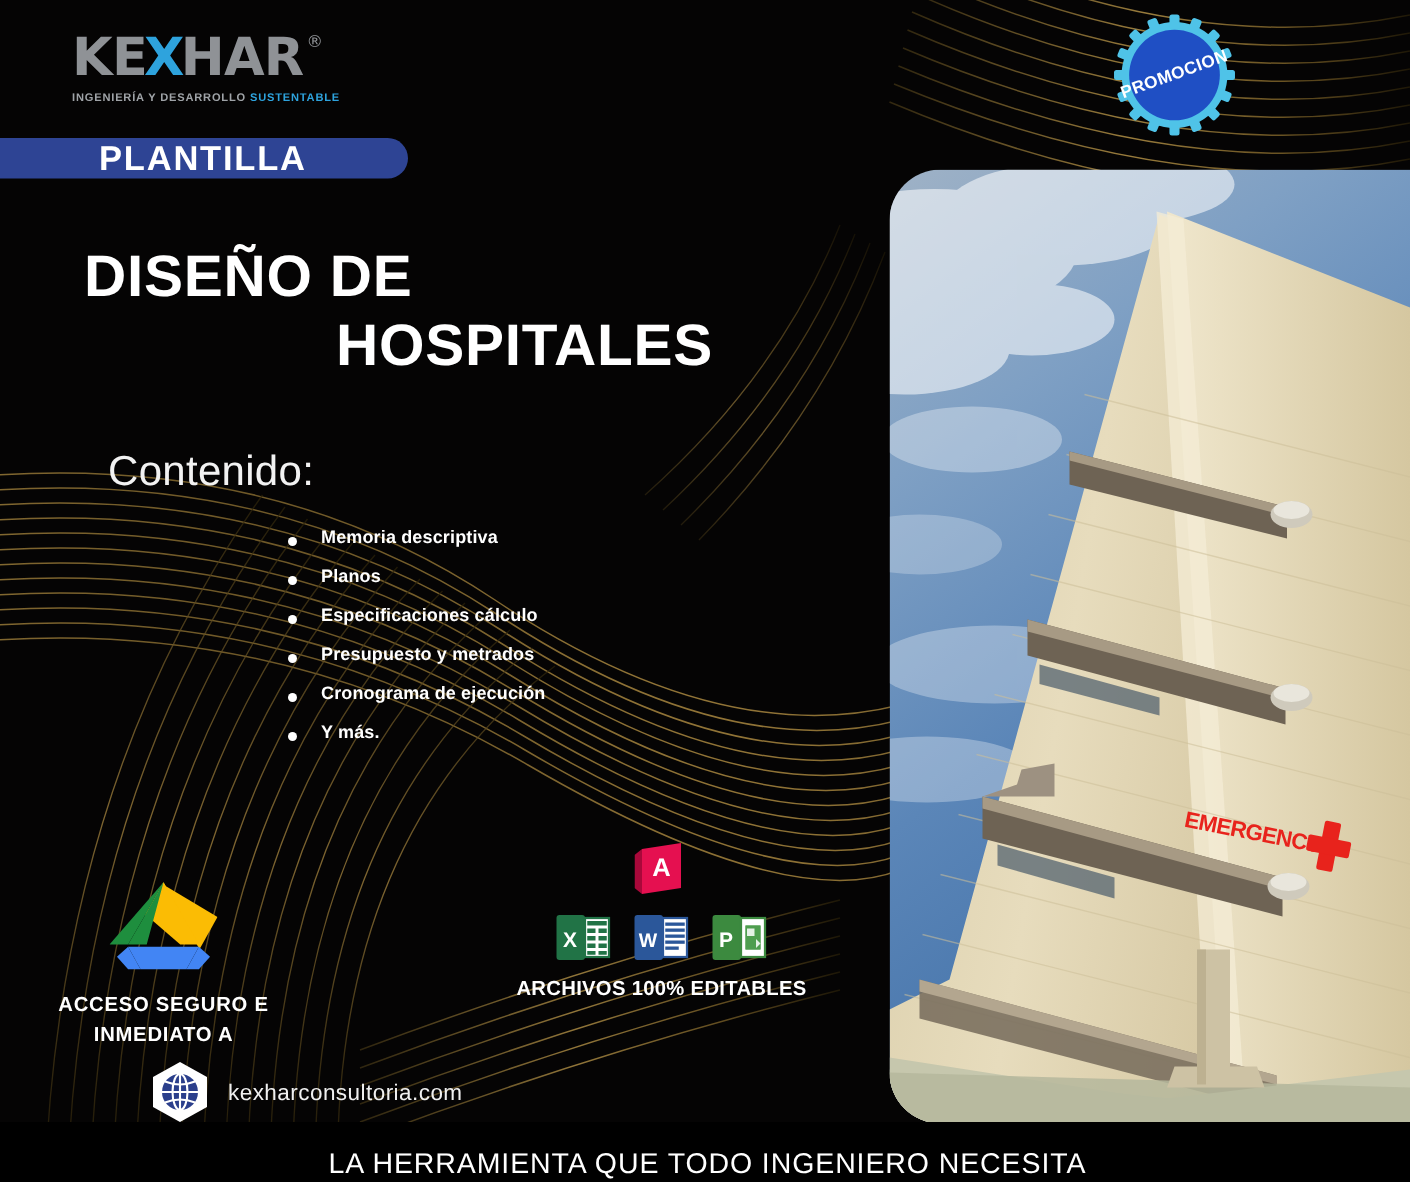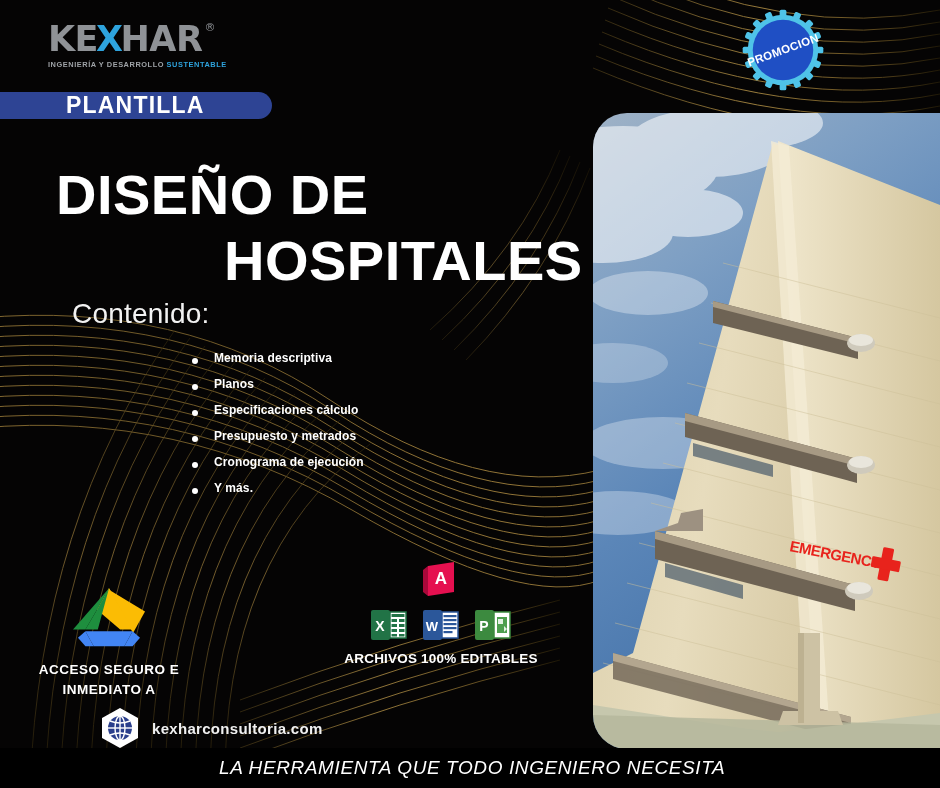--- a/index.html
+++ b/index.html
@@ -88,21 +88,21 @@
     letter-spacing:1.2px;
     margin-left:66px;
   }
 
   
   #headline{
     position:absolute;left:56px;top:162px;width:520px;
     color:#fff;
   }
   .hl-line{
-    font-size:56px;
+    font-size:39px;
     font-weight:700;
     letter-spacing:0.5px;
     line-height:1.18;
     white-space:nowrap;
   }
   .hl-line.indent{ padding-left:168px; }
 
   #contenido-label{
     position:absolute;left:72px;top:298px;
     color:#f2f2f2;
@@ -167,38 +167,38 @@
   }
 
   
   #site-row{
     position:absolute;left:100px;top:707px;
     display:flex;align-items:center;gap:12px;
   }
   #site-url{
     color:#f0f0f0;
     font-size:15px;
-    font-weight:700;
+    font-weight:400;
     letter-spacing:0.3px;
   }
 
   
   #photo{
     position:absolute;left:593px;top:113px;
     width:347px;height:636px;
     border-radius:34px 0 0 34px;
     overflow:hidden;
   }
   #photo svg{display:block;width:100%;height:100%;}
 
   
   #bottom-strip{
     position:absolute;left:0;bottom:0;width:940px;height:40px;
     background:#000;
-    display:flex;align-items:center;font-style:italic;
+    display:flex;align-items:flex-end;
   }
   #tagline{
     color:#ffffff;
     font-size:19px;
     font-weight:400;
     letter-spacing:0.6px;
     margin-left:219px;
     white-space:nowrap;
   }
 </style>

